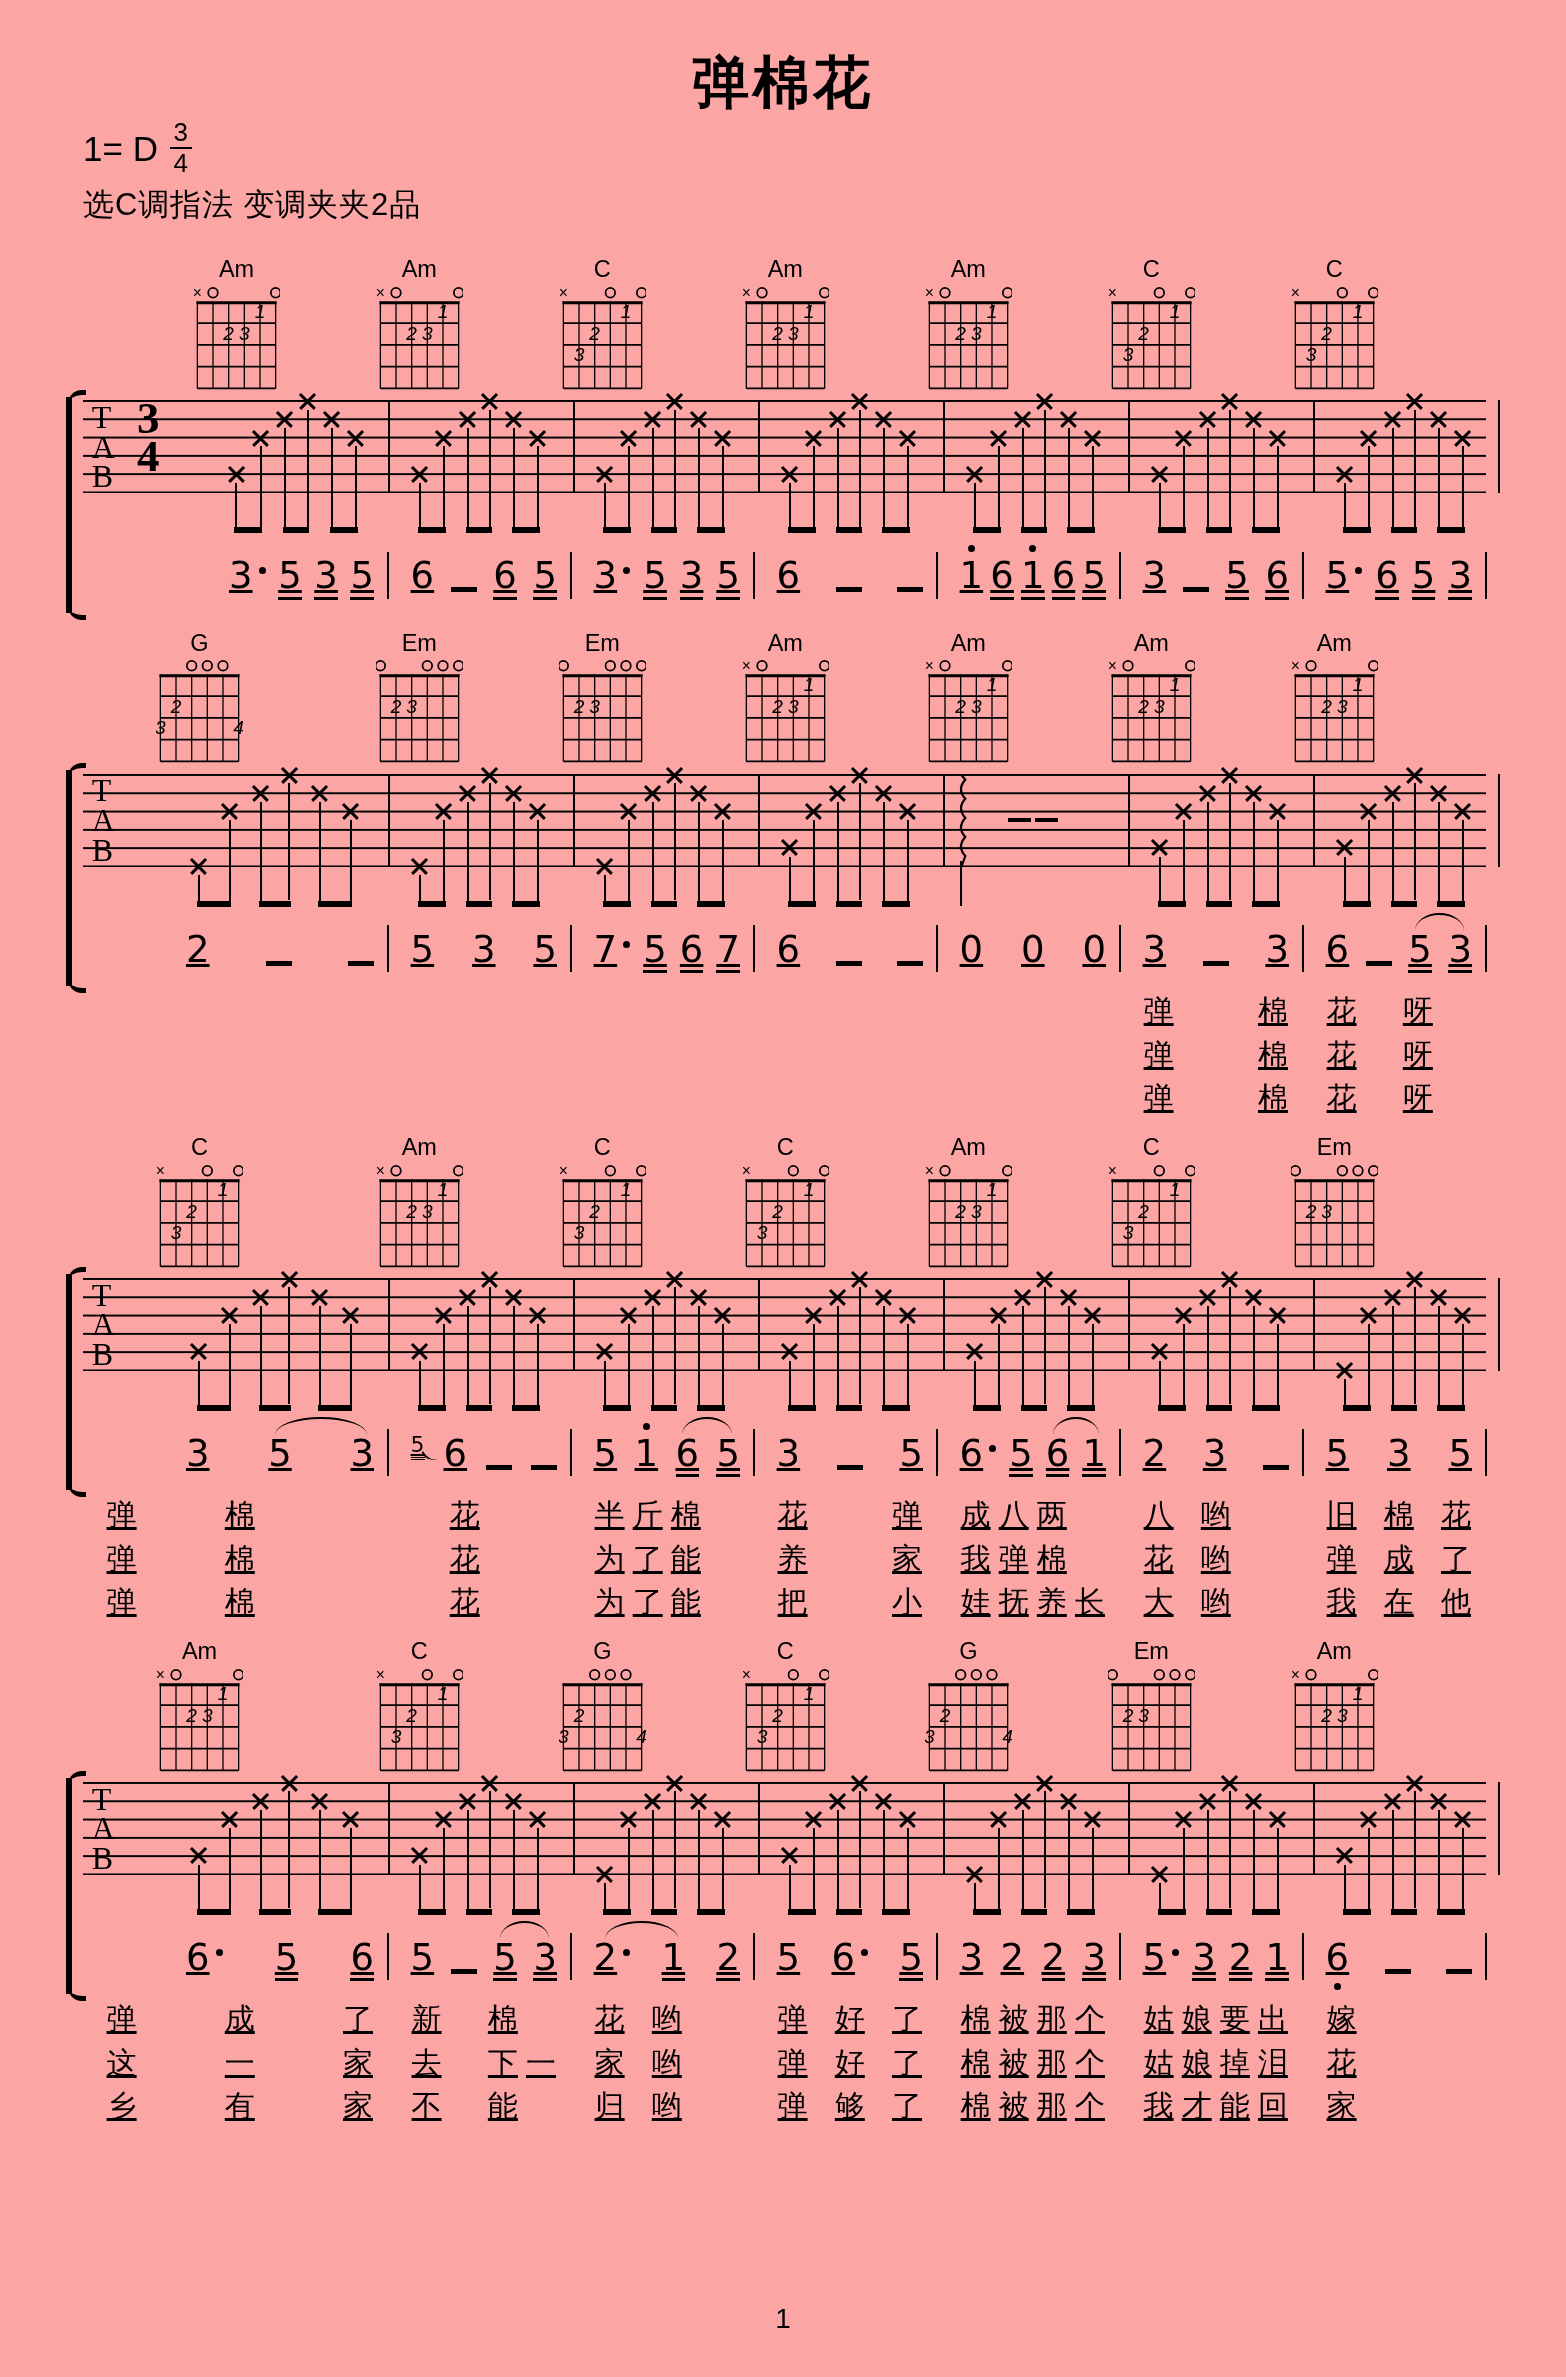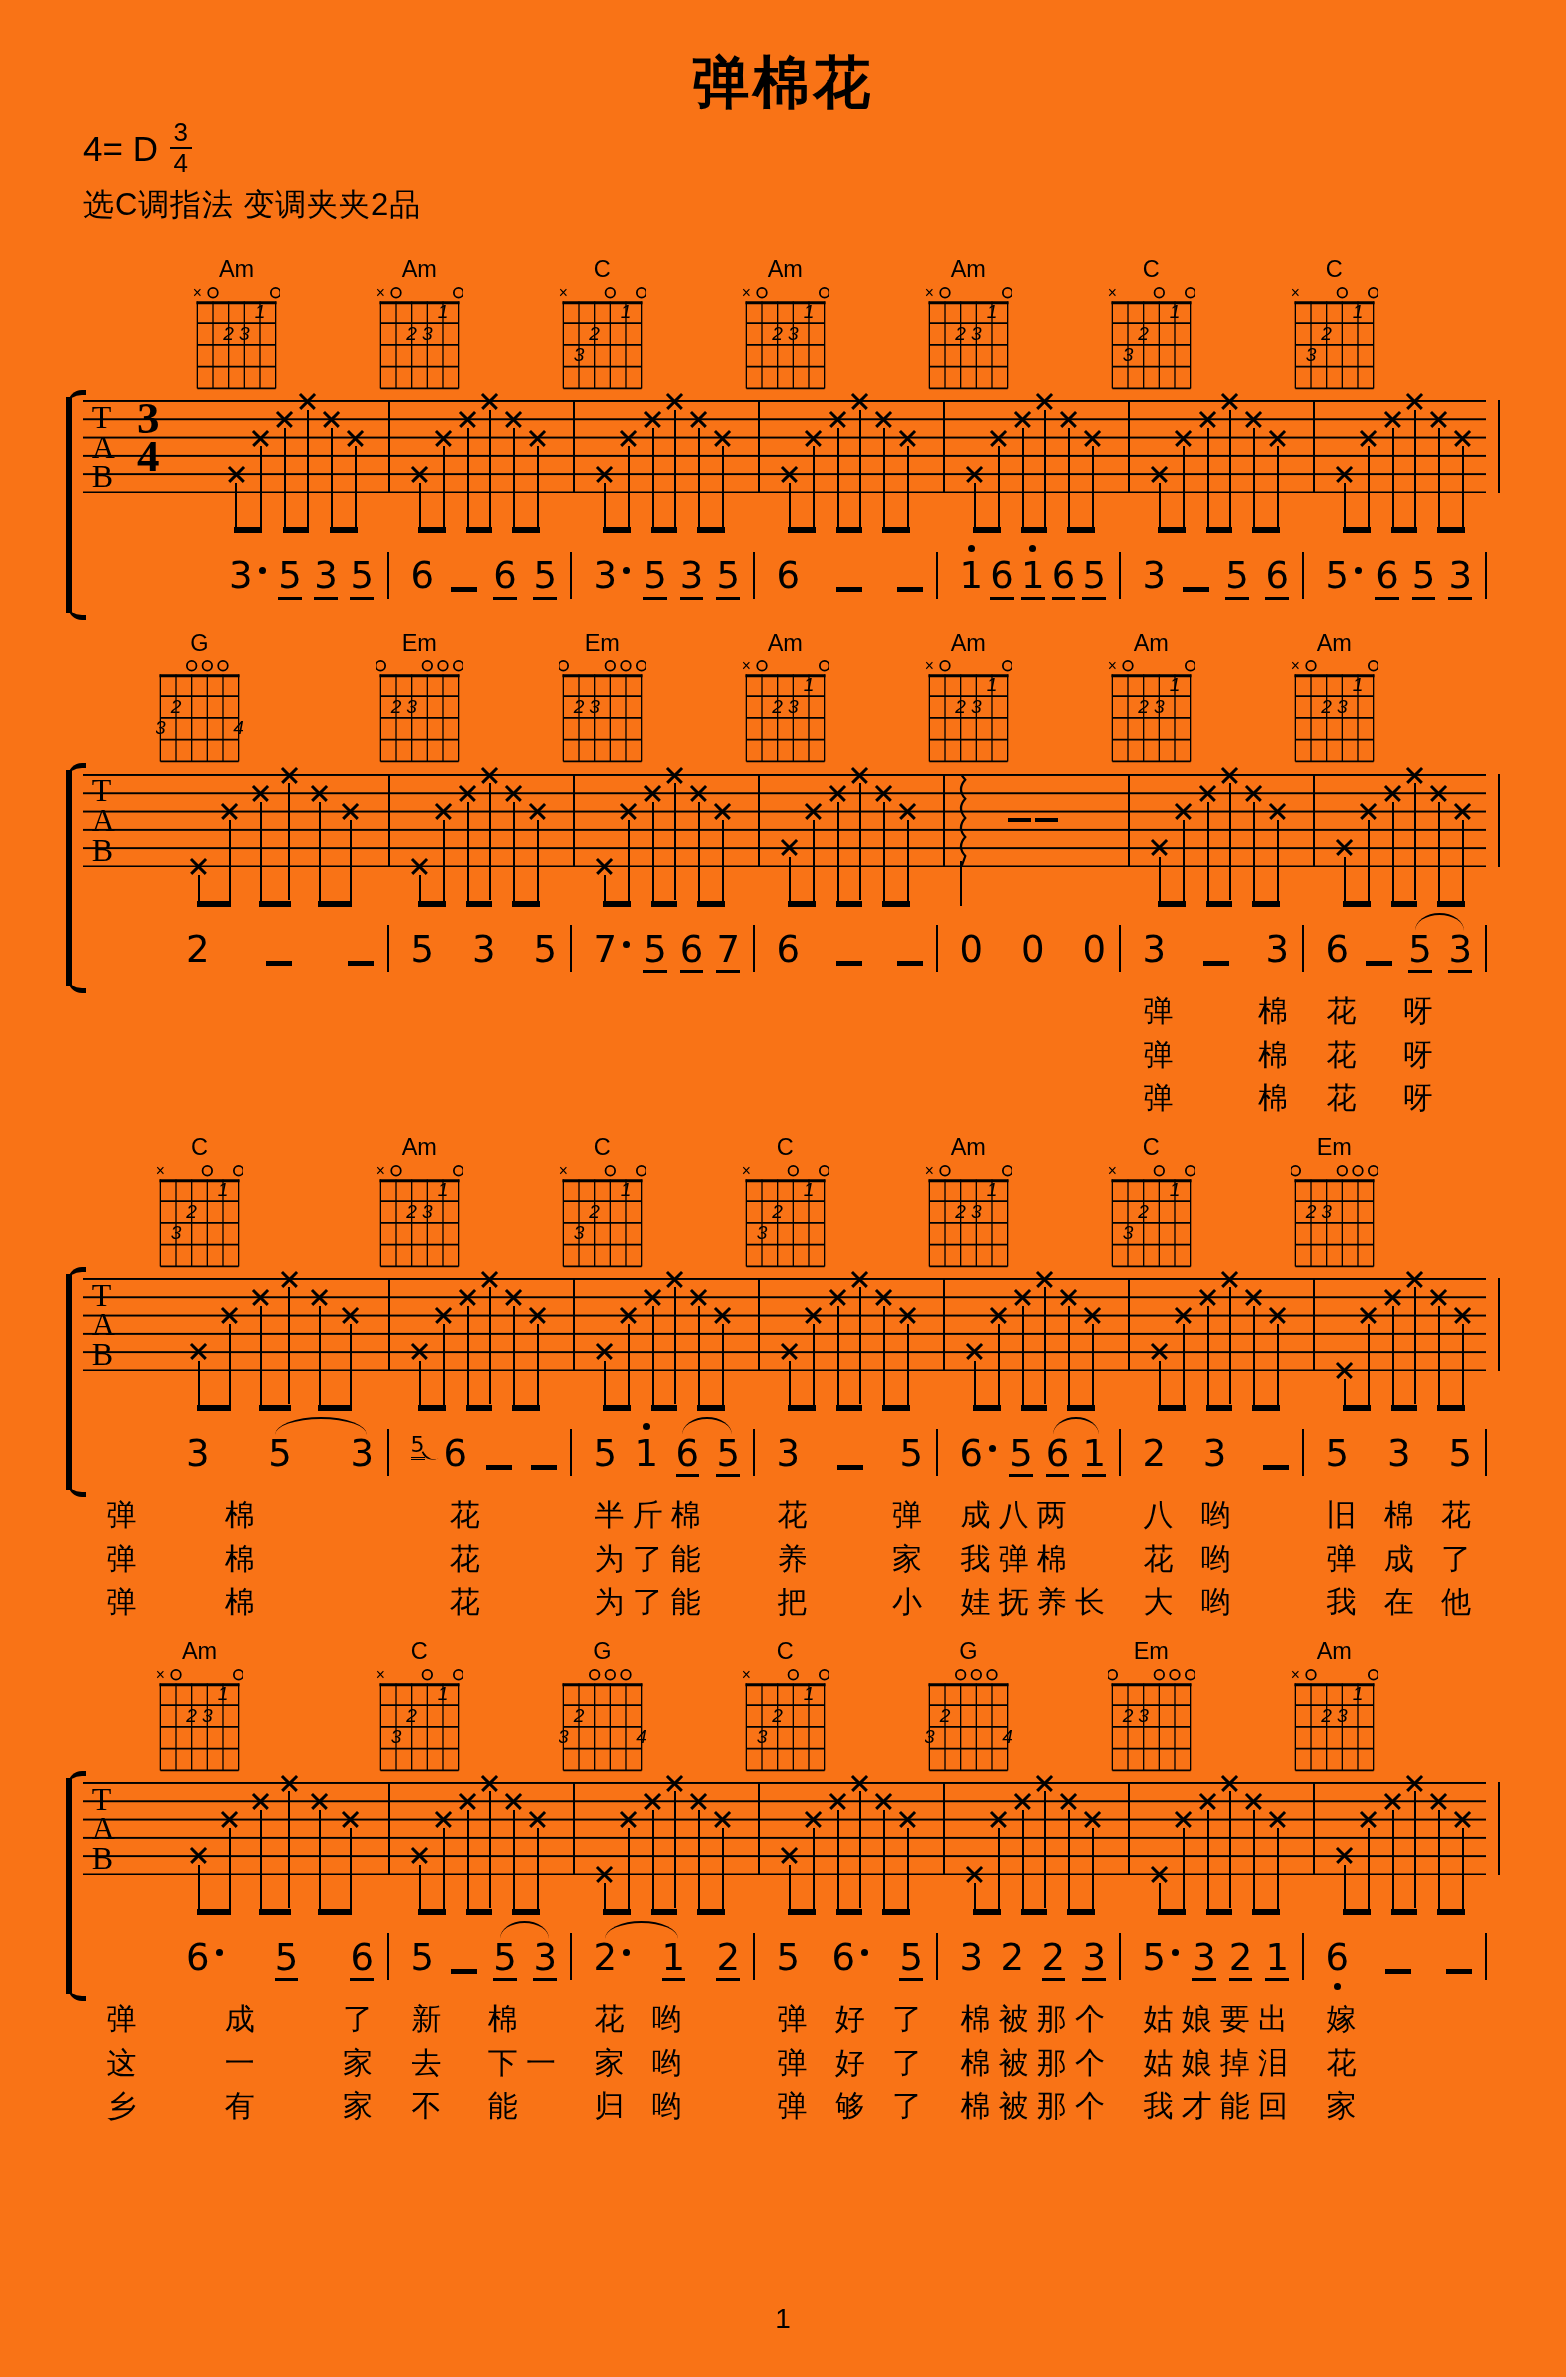--- a/index.html
+++ b/index.html
@@ -1,17 +1,17 @@
 <!DOCTYPE html>
 <html style="font-size:14px"><head>
 <meta charset="utf-8">
 <style>
   html,body{margin:0;padding:0;background:#e8e8e8;}
-  .sheet{width:1566px;height:2377px;background:#f97316;position:relative;
-         font-family:"Liberation Sans","DejaVu Sans",sans-serif;color:#000;overflow:hidden;}
+  .sheet{width:1566px;height:2377px;background:#fca5a5;position:relative;
+         font-family:"Liberation Sans","DejaVu Sans",sans-serif;color:#000;overflow:hidden;text-decoration:underline;}
   
   .header{position:relative;height:218px;padding-top:45px;}
   .title{position:absolute;left:0;right:0;top:45px;text-align:center;
          font-size:57px;font-weight:700;letter-spacing:3.5px;}
   .keyblock{position:absolute;left:83px;top:122px;font-size:35px;display:flex;align-items:center;gap:12.2px;}
   .frac{display:inline-flex;flex-direction:column;align-items:center;font-size:26px;line-height:1.05;margin-top:-3.5px;}
   .frac .num{border-bottom:2.6px solid #000;padding:0 3.5px 0.9px;}
   .frac .den{padding-top:0.9px;}
   .fingering{position:absolute;left:83px;top:184px;font-size:31px;letter-spacing:0.9px;}
   .credits{position:absolute;right:85px;top:146px;text-align:right;font-size:30.5px;line-height:1.35;}
@@ -79,21 +79,21 @@
   .pagenum{position:absolute;bottom:42px;left:0;right:0;text-align:center;font-size:28px;}
   svg text{font-family:"Liberation Sans","DejaVu Sans",sans-serif;}
 </style>
 </head>
 <body>
 
 <div class="sheet">
   <div class="header">
     <div class="title">弹棉花</div>
     <div class="keyblock">
-      <span>4= D</span>
+      <span>1= D</span>
       <span class="frac">
         <span class="num">3</span>
         <span class="den">4</span>
       </span>
     </div>
     <div class="fingering">选C调指法 变调夹夹2品</div>
   </div>
 
   <div class="systems">
       <div class="system">

